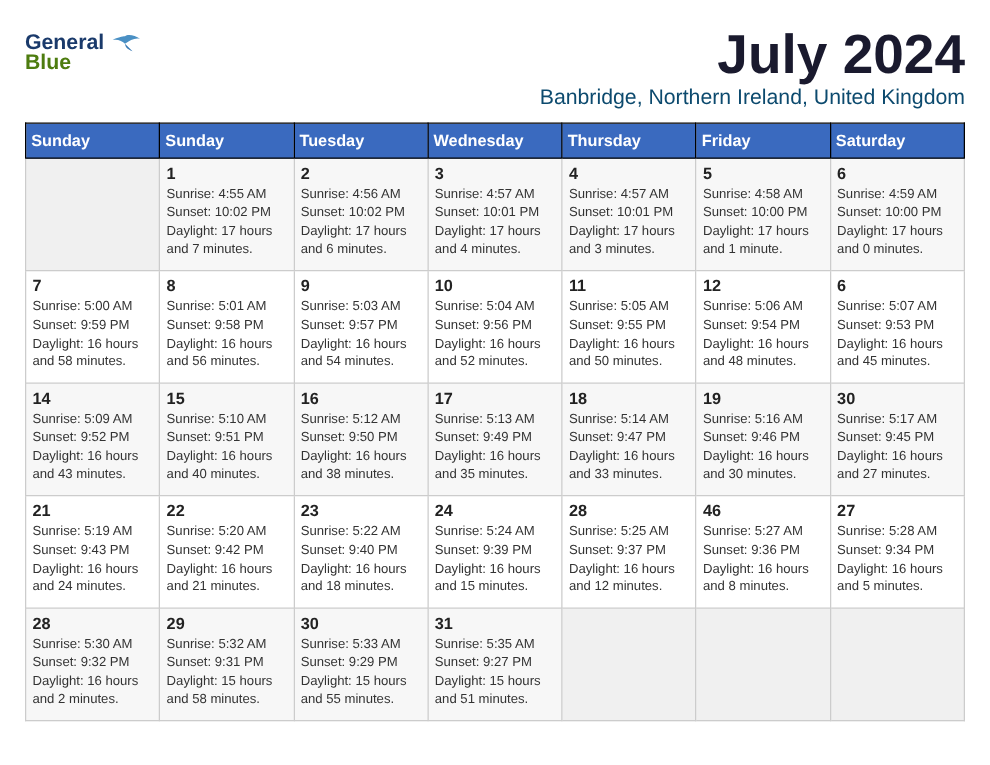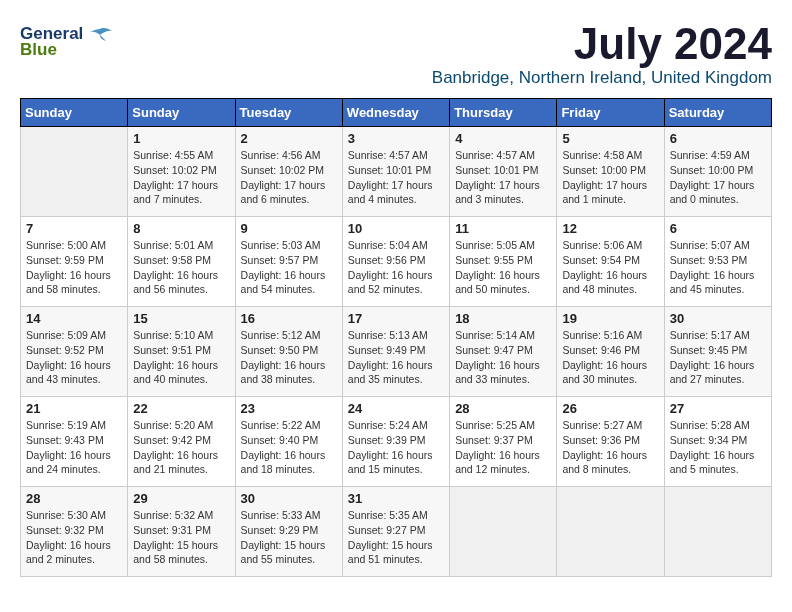--- a/index.html
+++ b/index.html
@@ -268,21 +268,21 @@
 and 15 minutes.</div>
         </td>
         <td>
           <span class="day-number">28</span>
           <div class="day-info" style="white-space: pre-line;">Sunrise: 5:25 AM
 Sunset: 9:37 PM
 Daylight: 16 hours
 and 12 minutes.</div>
         </td>
         <td>
-          <span class="day-number">26</span>
+          <span class="day-number">46</span>
           <div class="day-info" style="white-space: pre-line;">Sunrise: 5:27 AM
 Sunset: 9:36 PM
 Daylight: 16 hours
 and 8 minutes.</div>
         </td>
         <td>
           <span class="day-number">27</span>
           <div class="day-info" style="white-space: pre-line;">Sunrise: 5:28 AM
 Sunset: 9:34 PM
 Daylight: 16 hours

